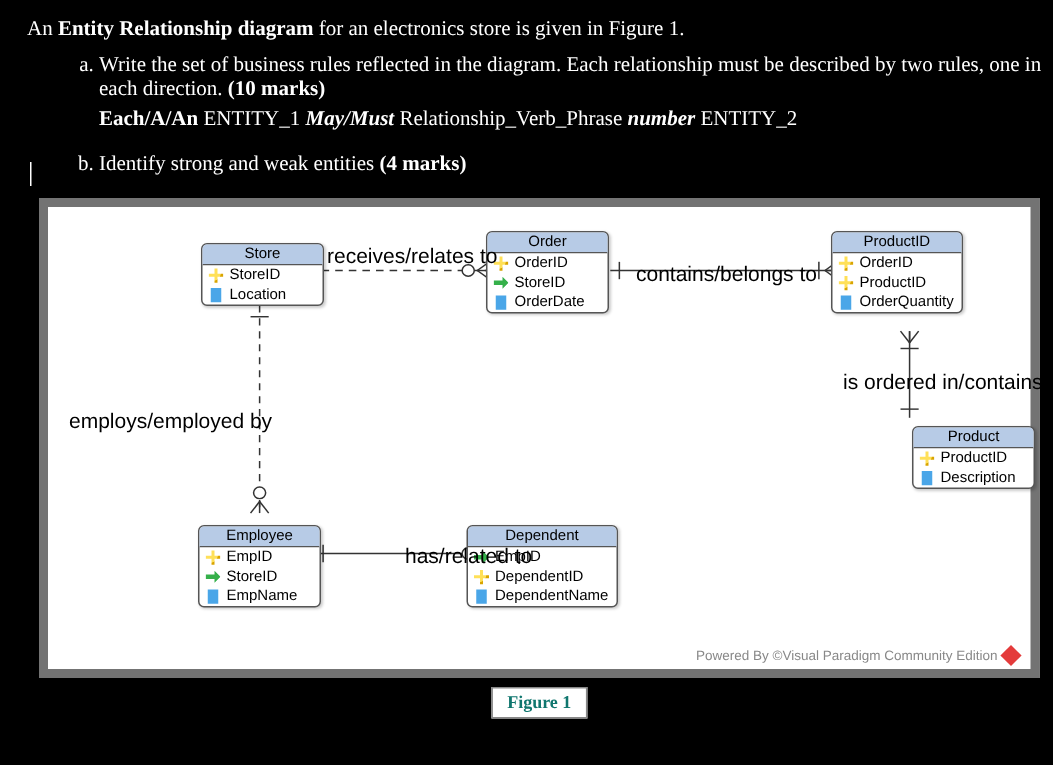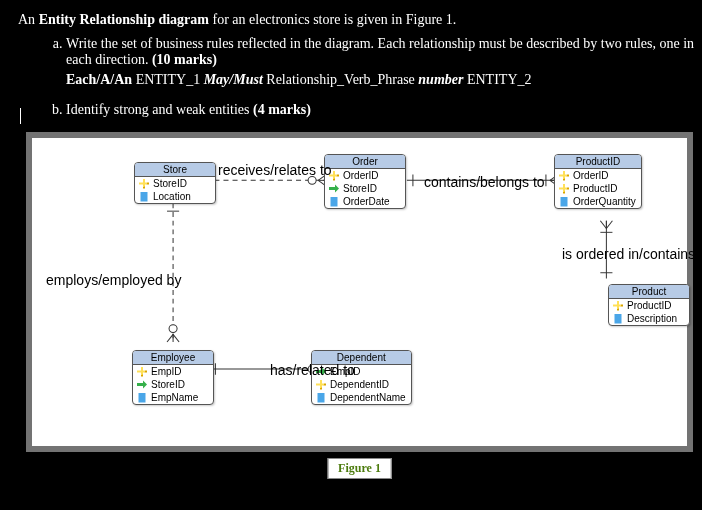--- a/index.html
+++ b/index.html
@@ -136,21 +136,21 @@
   }
   .fig-caption {
     position: absolute;
     left: 50%;
     bottom: -12px;
     transform: translate(-50%, 100%);
   }
   .fig-caption .box {
     border: 1px solid #888;
     background: #fff;
-    color: #4d7c0f;
+    color: #0f766e;
     padding: 2px 10px;
     font-family: "Times New Roman", serif;
     font-weight: bold;
     font-size: 12px;
   }
 </style>
 </head>
 <body>
 
 <div class="page">
@@ -301,20 +301,24 @@
             <span>DependentName</span>
           </div>
       </div>
 
       <div class="rel-label" style="left:186px; top:24px;">receives/relates to</div>
       <div class="rel-label" style="left:392px; top:36px;">contains/belongs to</div>
       <div class="rel-label" style="left:530px; top:108px;">is ordered in/contains</div>
       <div class="rel-label" style="left:14px; top:134px;">employs/employed by</div>
       <div class="rel-label" style="left:196px; top:224px;margin-left:42px;">has/related to</div>
 
+      <div class="footer-brand">
+        <span>Powered By ©Visual Paradigm Community Edition</span>
+        <span class="brand-diamond"></span>
+      </div>
     </div>
 
     <div class="fig-caption">
       <div class="box">Figure 1</div>
     </div>
   </div>
 
 </div>
 
 </body></html>

